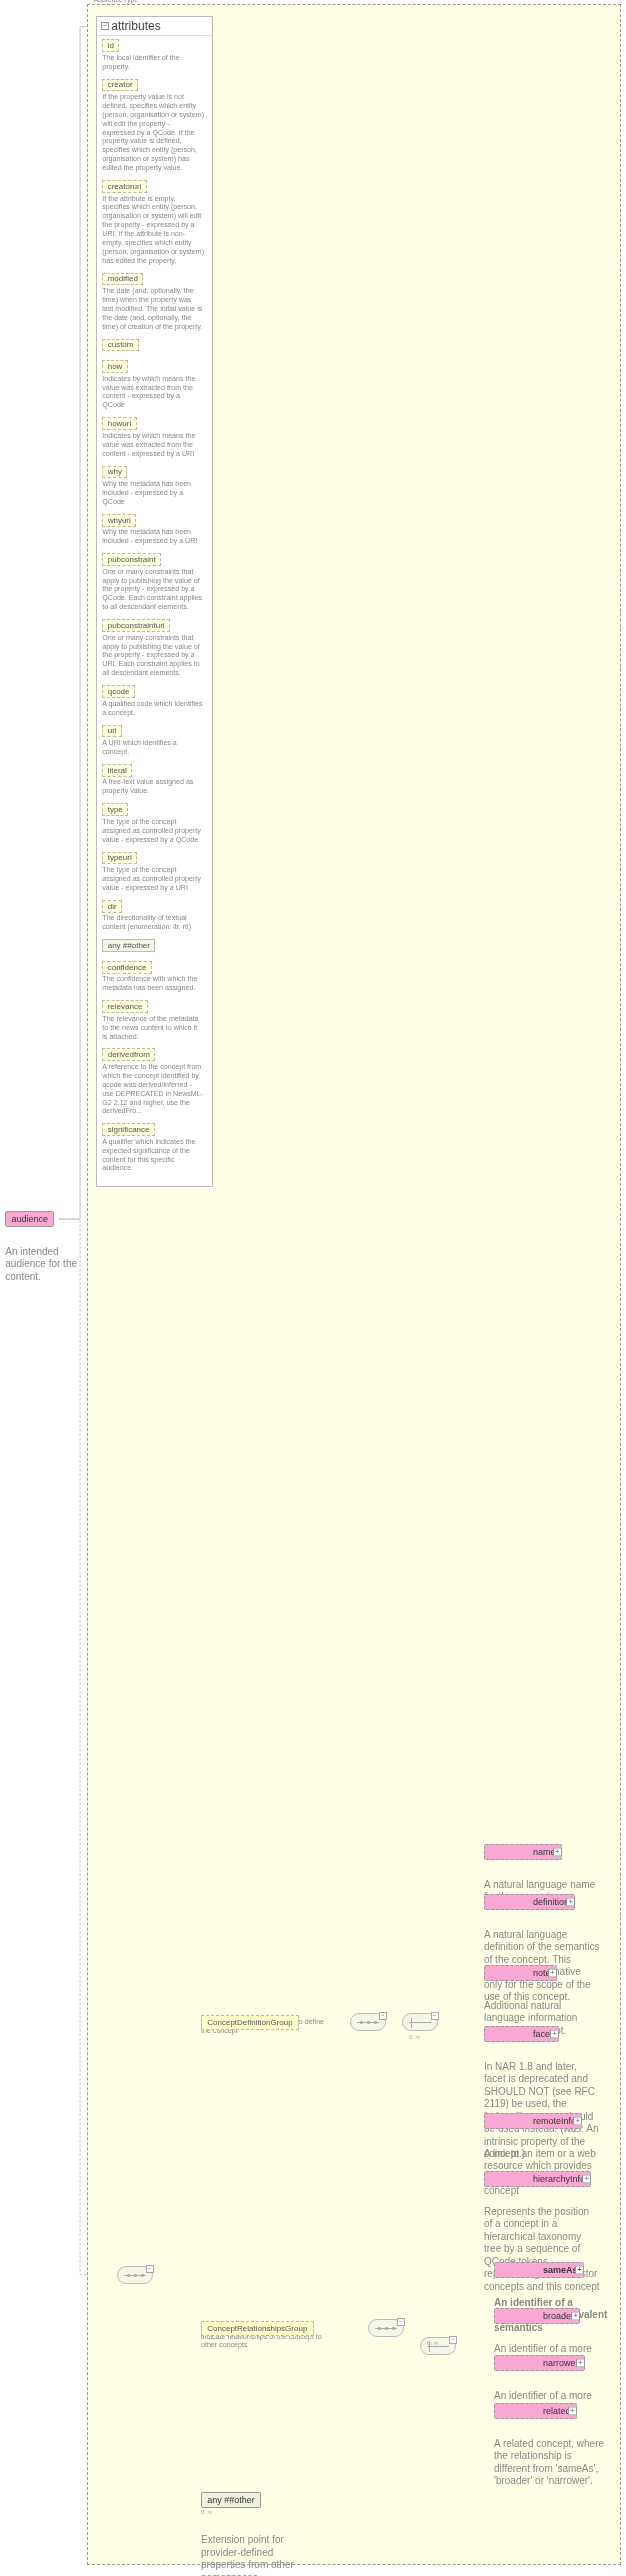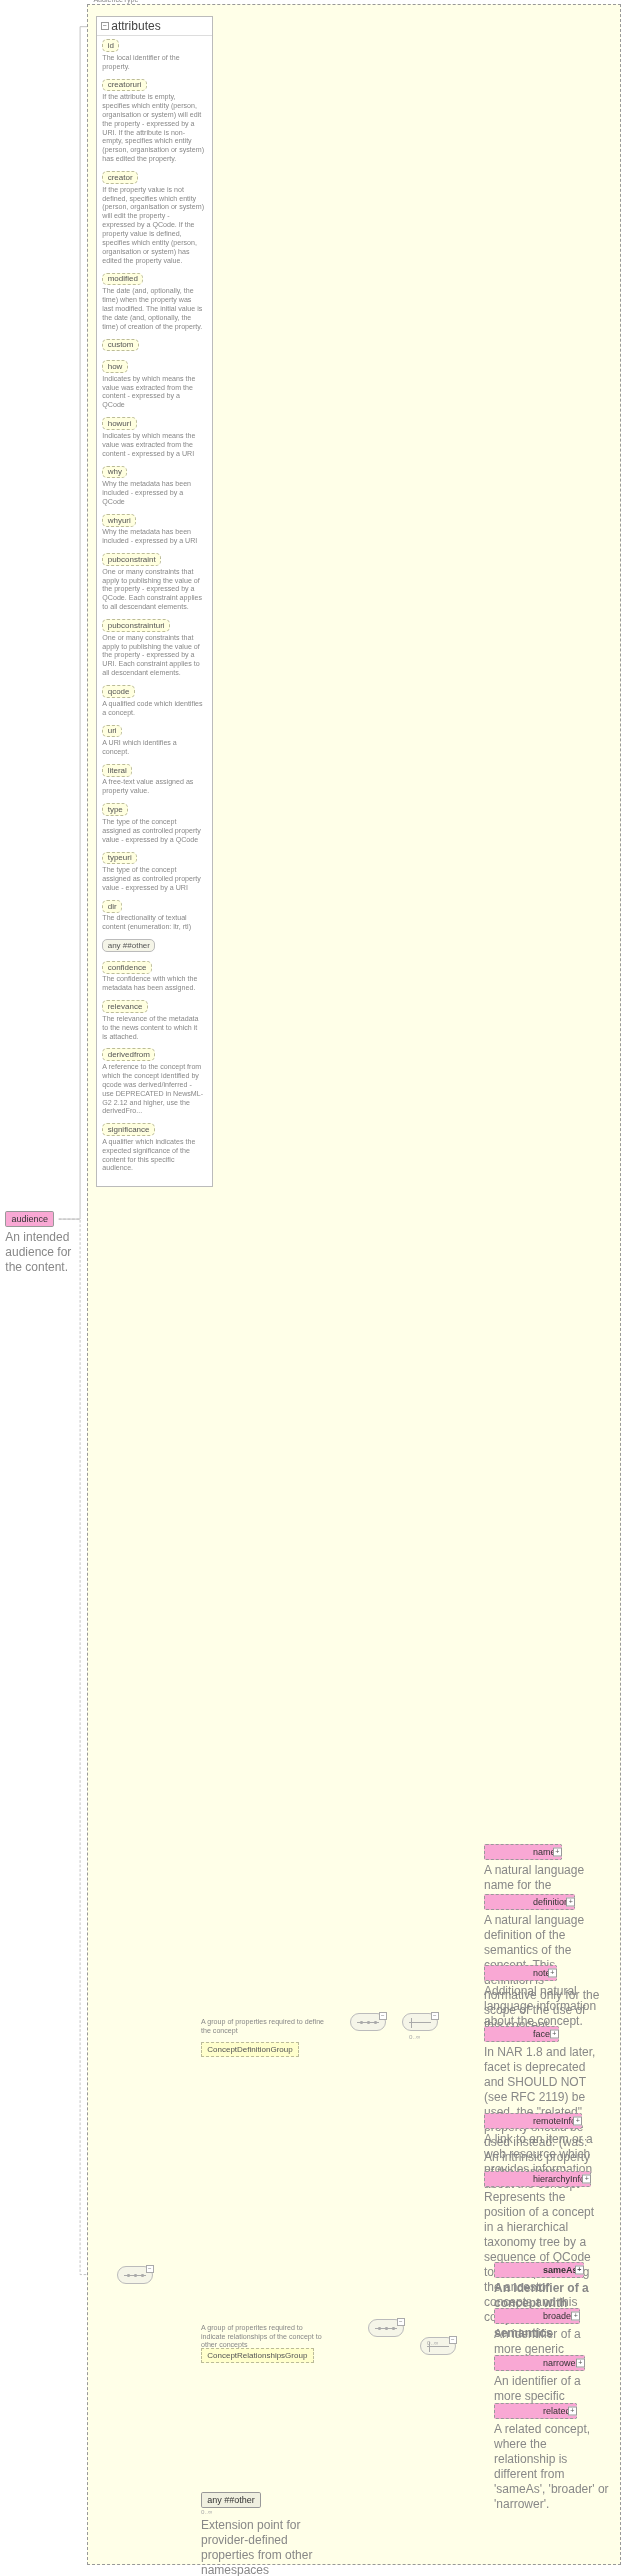--- a/index.html
+++ b/index.html
@@ -66,24 +66,24 @@
     width: 9px;
     height: 9px;
     border: 0.9px solid #999;
     background: #fff;
     font-size: 7.1px;
     line-height: 7.1px;
     text-align: center;
     color: #555;
   }
   .node-desc {
-    font-size: 12px;
+    font-size: 10px;
     color: #888;
     max-width: 116px;
-    margin-top: 3px;
+    margin-top: 19px;
     line-height: 1.25;
   }
   .attr-box {
     position: absolute;
     border: 0.9px solid #bbb;
     background: #fff;
     width: 117px;
   }
   .attr-head {
     display: flex;
@@ -110,42 +110,41 @@
   .attr-item {
     margin-bottom: 7.1px;
   }
   .attr-name {
     display: inline-block;
     border: 0.9px dashed #bb9;
     background: #ffffe0;
     padding: 0.9px 4.4px;
     font-size: 8px;
     color: #555;
-    border-radius: 5px;
+    border-radius: 0;
     margin-bottom: 1.8px;
   }
   .attr-name.anyother {
     border-style: solid;
     border-color: #bbb;
     background: #f5f5e8;
   }
   .attr-desc {
     font-size: 7.1px;
     color: #888;
     line-height: 1.25;
     max-width: 102px;
   }
   .grp-box {
     position: absolute;
     background: #ffffcc;
     border: 0.9px dashed #bb9;
     padding: 1.8px 5.3px;
     font-size: 8px;
     color: #555;
-    margin-top: 27px;
   }
   .grp-desc {
     font-size: 7.1px;
     color: #888;
     max-width: 124px;
     margin-top: 2.7px;
     line-height: 1.25;
   }
   
   .comp {
@@ -264,22 +263,22 @@
     <div class="node-desc" style="max-width:80px;">An intended audience for the content.</div>
   </div>
 
   <div class="attr-box" style="left:96px; top:16px;">
     <div class="attr-head">
       <span class="minus">−</span>
       <span class="lbl">attributes</span>
     </div>
     <div class="attr-body" id="attr-body">
         <div class="attr-item"><span class="attr-name">id</span><div class="attr-desc">The local identifier of the property.</div></div>
+        <div class="attr-item"><span class="attr-name">creator</span><div class="attr-desc">If the property value is not defined, specifies which entity (person, organisation or system) will edit the property - expressed by a QCode. If the property value is defined, specifies which entity (person, organisation or system) has edited the property value.</div></div>
         <div class="attr-item"><span class="attr-name">creatoruri</span><div class="attr-desc">If the attribute is empty, specifies which entity (person, organisation or system) will edit the property - expressed by a URI. If the attribute is non-empty, specifies which entity (person, organisation or system) has edited the property.</div></div>
-        <div class="attr-item"><span class="attr-name">creator</span><div class="attr-desc">If the property value is not defined, specifies which entity (person, organisation or system) will edit the property - expressed by a QCode. If the property value is defined, specifies which entity (person, organisation or system) has edited the property value.</div></div>
         <div class="attr-item"><span class="attr-name">modified</span><div class="attr-desc">The date (and, optionally, the time) when the property was last modified. The initial value is the date (and, optionally, the time) of creation of the property.</div></div>
         <div class="attr-item"><span class="attr-name">custom</span></div>
         <div class="attr-item"><span class="attr-name">how</span><div class="attr-desc">Indicates by which means the value was extracted from the content - expressed by a QCode</div></div>
         <div class="attr-item"><span class="attr-name">howuri</span><div class="attr-desc">Indicates by which means the value was extracted from the content - expressed by a URI</div></div>
         <div class="attr-item"><span class="attr-name">why</span><div class="attr-desc">Why the metadata has been included - expressed by a QCode</div></div>
         <div class="attr-item"><span class="attr-name">whyuri</span><div class="attr-desc">Why the metadata has been included - expressed by a URI</div></div>
         <div class="attr-item"><span class="attr-name">pubconstraint</span><div class="attr-desc">One or many constraints that apply to publishing the value of the property - expressed by a QCode. Each constraint applies to all descendant elements.</div></div>
         <div class="attr-item"><span class="attr-name">pubconstrainturi</span><div class="attr-desc">One or many constraints that apply to publishing the value of the property - expressed by a URI. Each constraint applies to all descendant elements.</div></div>
         <div class="attr-item"><span class="attr-name">qcode</span><div class="attr-desc">A qualified code which identifies a concept.</div></div>
         <div class="attr-item"><span class="attr-name">uri</span><div class="attr-desc">A URI which identifies a concept.</div></div>

